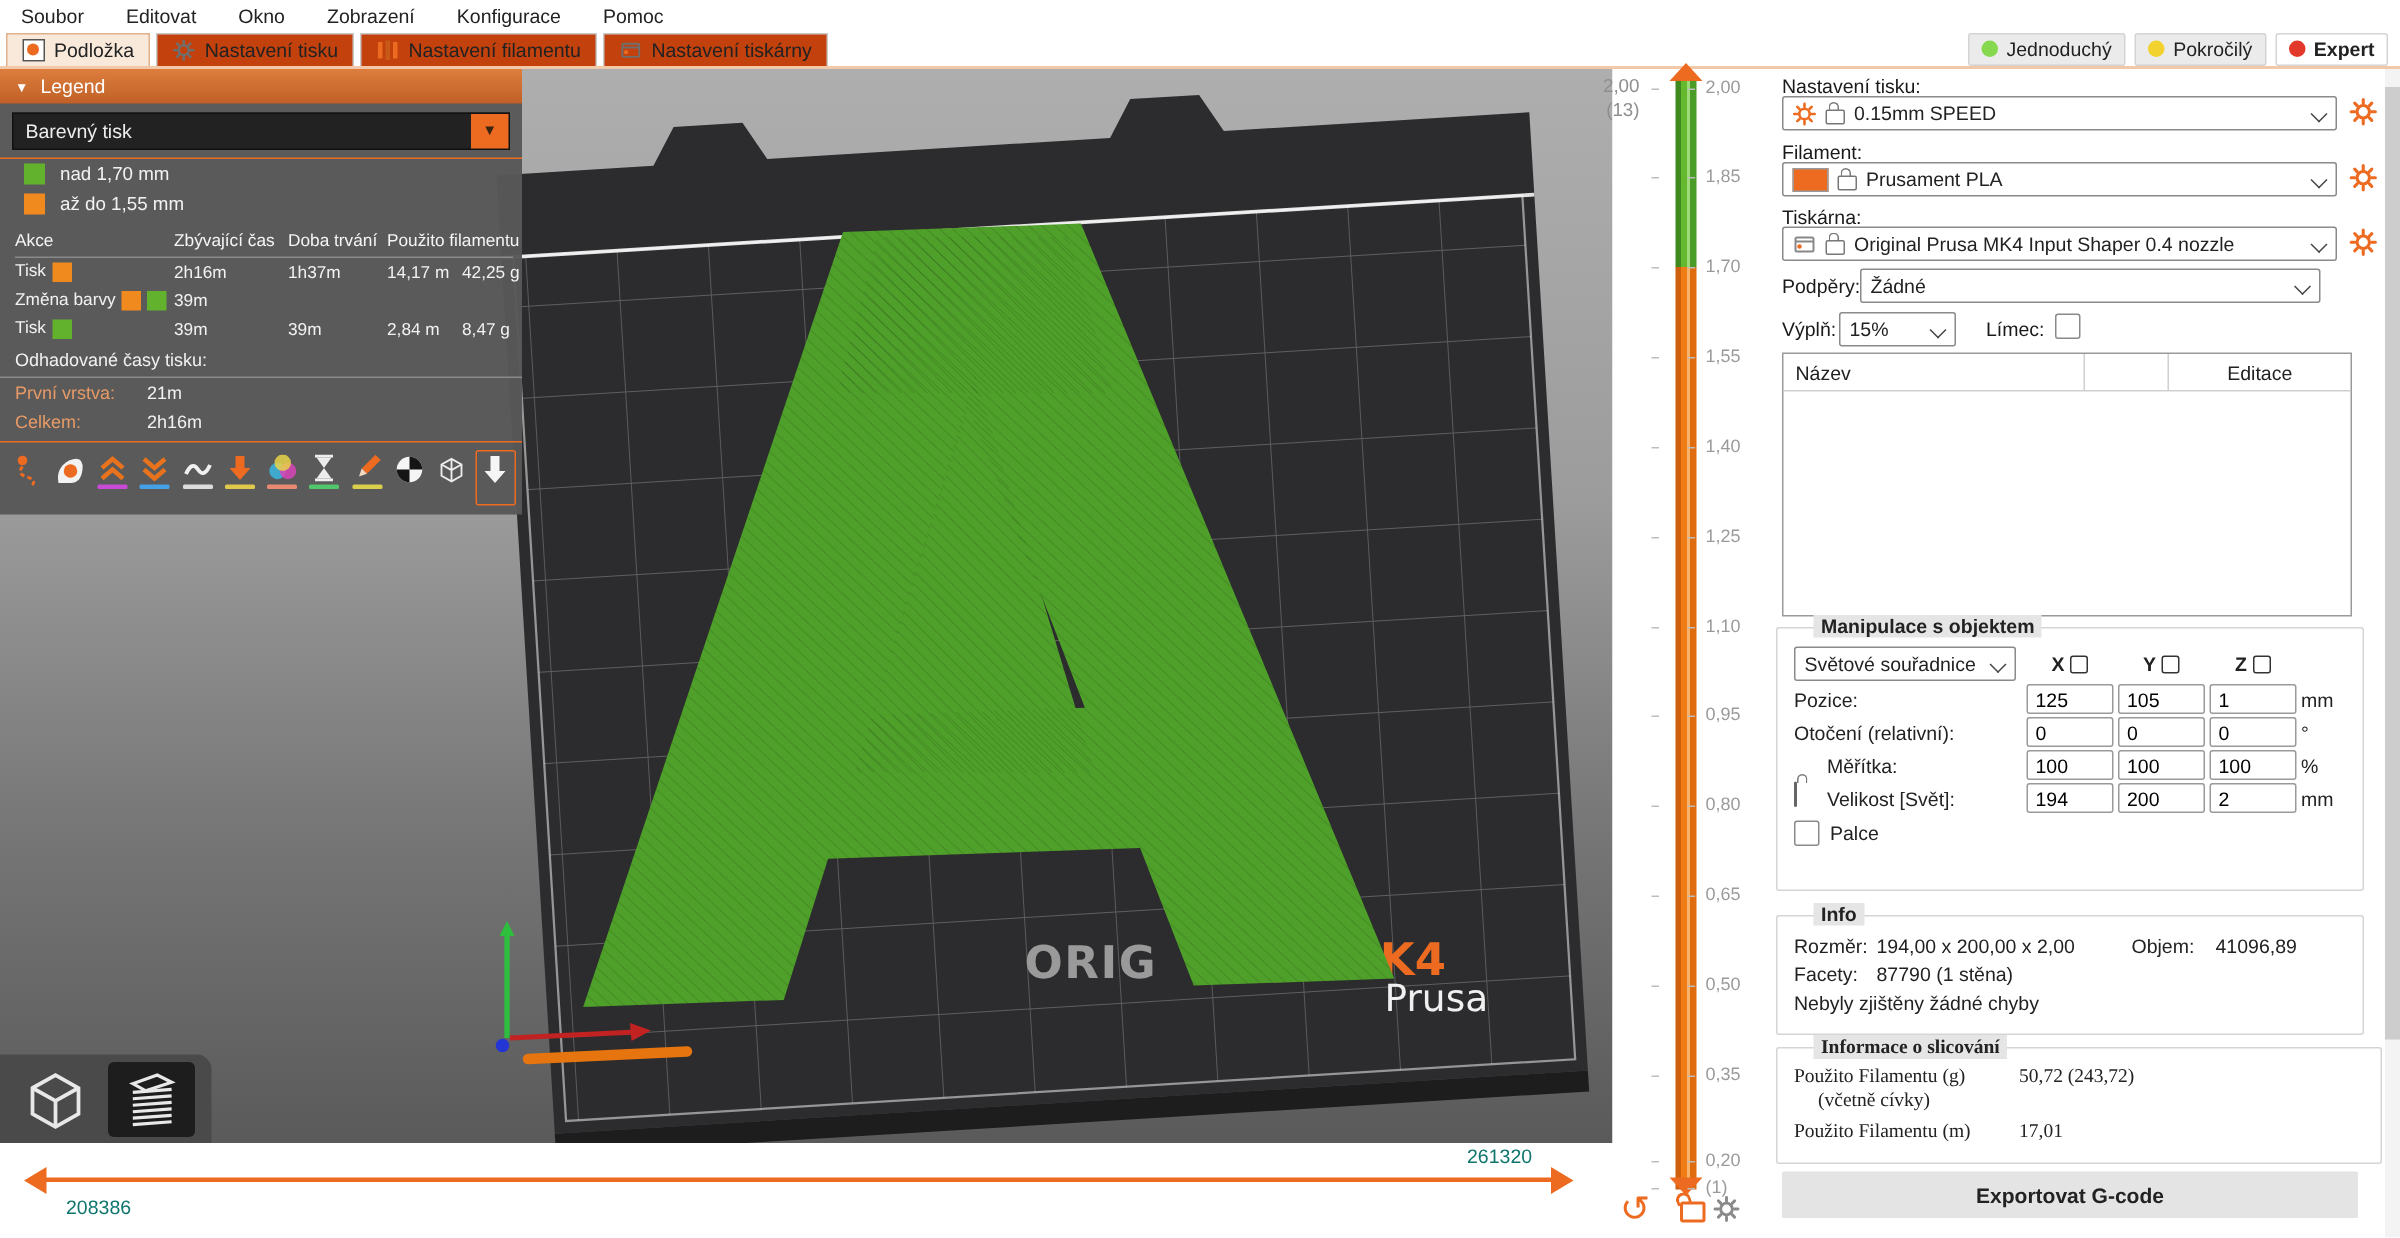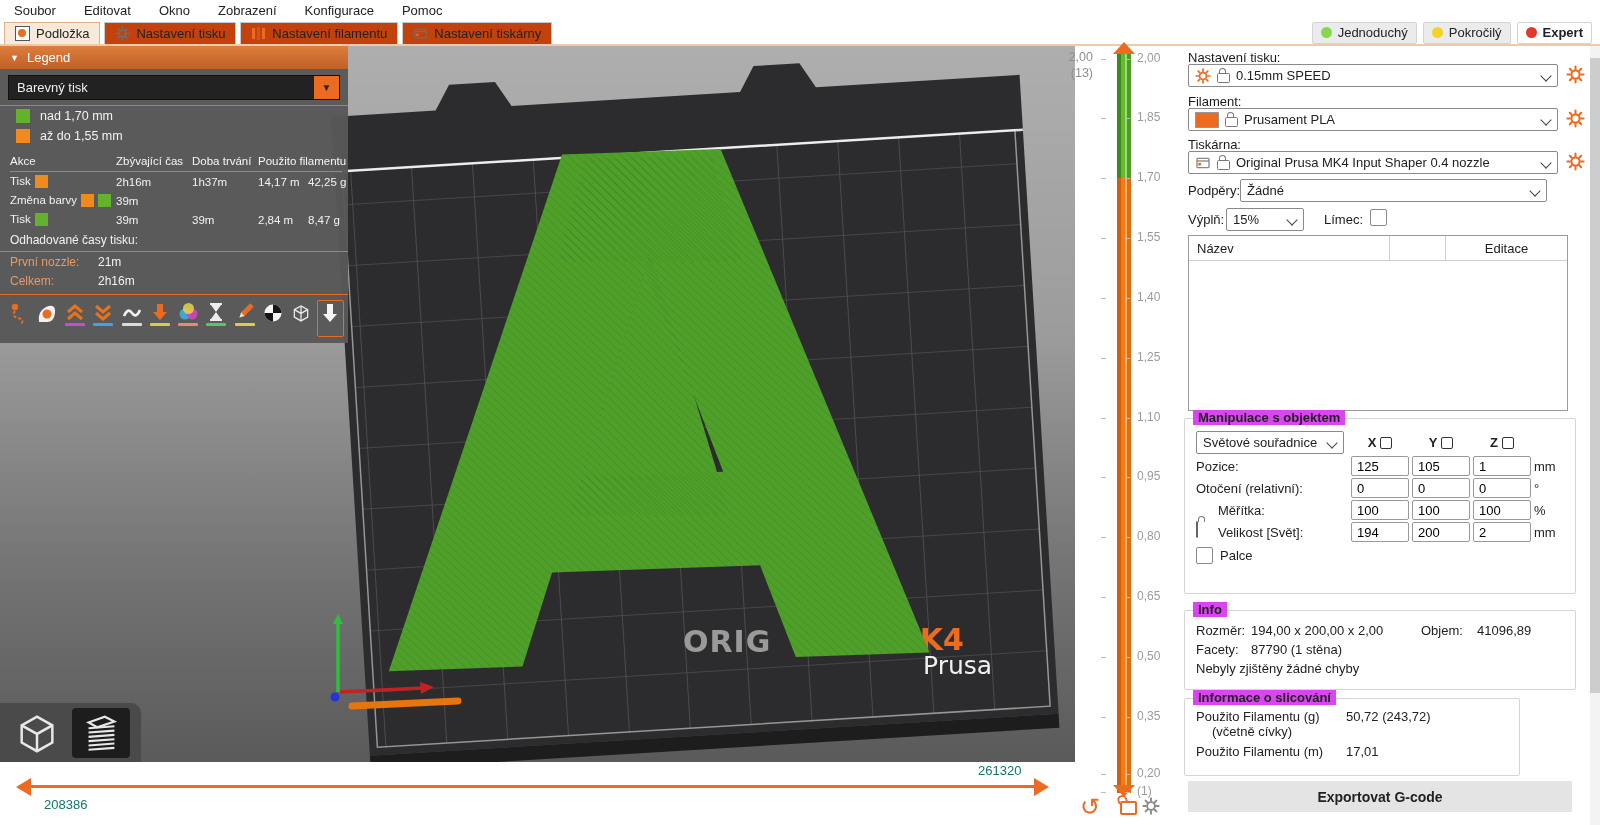--- a/index.html
+++ b/index.html
@@ -77,21 +77,21 @@
   .lockmini{width:11px;height:8px;border:1.7px solid #787878;border-radius:1.5px;position:relative;flex:none;margin-top:5px;}
   .lockmini::before{content:"";position:absolute;left:1px;top:-6px;width:5px;height:5px;border:1.7px solid #787878;border-bottom:none;border-radius:4px 4px 0 0;}
   .swatch-combo{width:22px;height:14px;border:1px solid #999;flex:none;}
   .checkbox{width:15px;height:15px;border:1px solid #8a8a8a;border-radius:2px;background:#fff;display:inline-block;}
   .objlist{position:absolute;left:26px;top:189px;width:380px;height:176px;border:1px solid #9a9a9a;box-sizing:border-box;font-size:13px;}
   .objhead{display:grid;grid-template-columns:200px 56px 1fr;height:24px;align-items:center;border-bottom:1px solid #d0d0d0;}
   .objhead .c{padding-left:8px;}
   .objrow{display:grid;grid-template-columns:200px 56px 1fr;height:25px;align-items:center;background:#c7c7c7;color:#fafafa;}
   .colsep{border-left:1px solid #d0d0d0;height:100%;display:flex;align-items:center;justify-content:center;}
   .fieldset{position:absolute;border:1px solid #d5d5d5;border-radius:2px;box-sizing:border-box;}
-  .fieldset > .flegend{position:absolute;top:-9px;left:8px;background:#d946ef;padding:0 5px;font-weight:bold;font-size:13px;}
+  .fieldset > .flegend{position:absolute;top:-9px;left:24px;background:#e5e5e5;padding:0 5px;font-weight:bold;font-size:13px;}
   .mgrid{display:grid;grid-template-columns:152px 58px 58px 58px 34px;column-gap:3px;align-items:center;margin:2px 0;}
   .mgrid input{width:100%;height:20px;border:1px solid #9a9a9a;border-radius:2px;box-sizing:border-box;padding:0 5px;font-size:13px;font-family:"Liberation Sans",sans-serif;}
   .axhead{font-weight:bold;font-size:13px;display:flex;align-items:center;justify-content:center;gap:4px;}
   .axbox{width:10px;height:10px;border:1.6px solid #333;border-radius:2px;display:inline-block;}
   .infrow{display:flex;font-size:13px;margin:4px 0;}
   .export{position:absolute;left:26px;top:735px;width:384px;height:31px;background:#e4e4e4;display:flex;
           align-items:center;justify-content:center;font-weight:bold;font-size:14px;border-radius:1px;}
   .scroll-track{position:absolute;left:428px;top:0px;width:10px;height:779px;background:#f3f3f3;}
   .scroll-thumb{position:absolute;left:0;top:12px;width:10px;height:635px;background:#cdcdcd;}
   .biglock{width:13px;height:10px;border:2px solid #ED6B21;border-radius:2px;position:relative;}
@@ -332,21 +332,21 @@
         <span class="sw" style="width: 13px; height: 13px; background: rgb(98, 178, 46);"></span>
         </span>
       <span>39m</span>
       <span>39m</span>
       <span>2,84 m</span>
       <span>8,47 g</span>
     </div>
   </div>
   <div class="lest-title">Odhadované časy tisku:</div>
   <div class="lest">
-    <span class="lab">První nozzle:</span>
+    <span class="lab">První vrstva:</span>
     <span>21m</span>
   </div>
   <div class="lest">
     <span class="lab">Celkem:</span>
     <span>2h16m</span>
   </div>
   <div class="vicons">
     <div class="vicon">
       <svg width="20" height="22">
           <circle cx="6" cy="4" r="3.2" fill="#ED6B21"></circle>
@@ -621,21 +621,21 @@
     </div>
     <div class="infrow">
       <span style="width:55px;">Facety:</span>
       <span>87790 (1 stěna)</span>
     </div>
     <div class="infrow">
       <span>Nebyly zjištěny žádné chyby</span>
     </div>
   </div>
 
-  <div class="fieldset" style="left:22px;top:652px;width:336px;height:78px;padding:8px 8px 2px 11px;">
+  <div class="fieldset" style="left:22px;top:652px;width:404px;height:78px;padding:8px 8px 2px 11px;font-family:Liberation Serif, serif;">
     <span class="flegend">Informace o slicování</span>
     <div class="infrow" style="margin:2px 0 0 0;">
       <span style="width:150px;">Použito Filamentu (g)</span>
       <span>50,72 (243,72)</span>
     </div>
     <div class="infrow" style="margin:0;">
       <span style="padding-left:16px;">(včetně cívky)</span>
     </div>
     <div class="infrow" style="margin-top:5px;">
       <span style="width:150px;">Použito Filamentu (m)</span>

